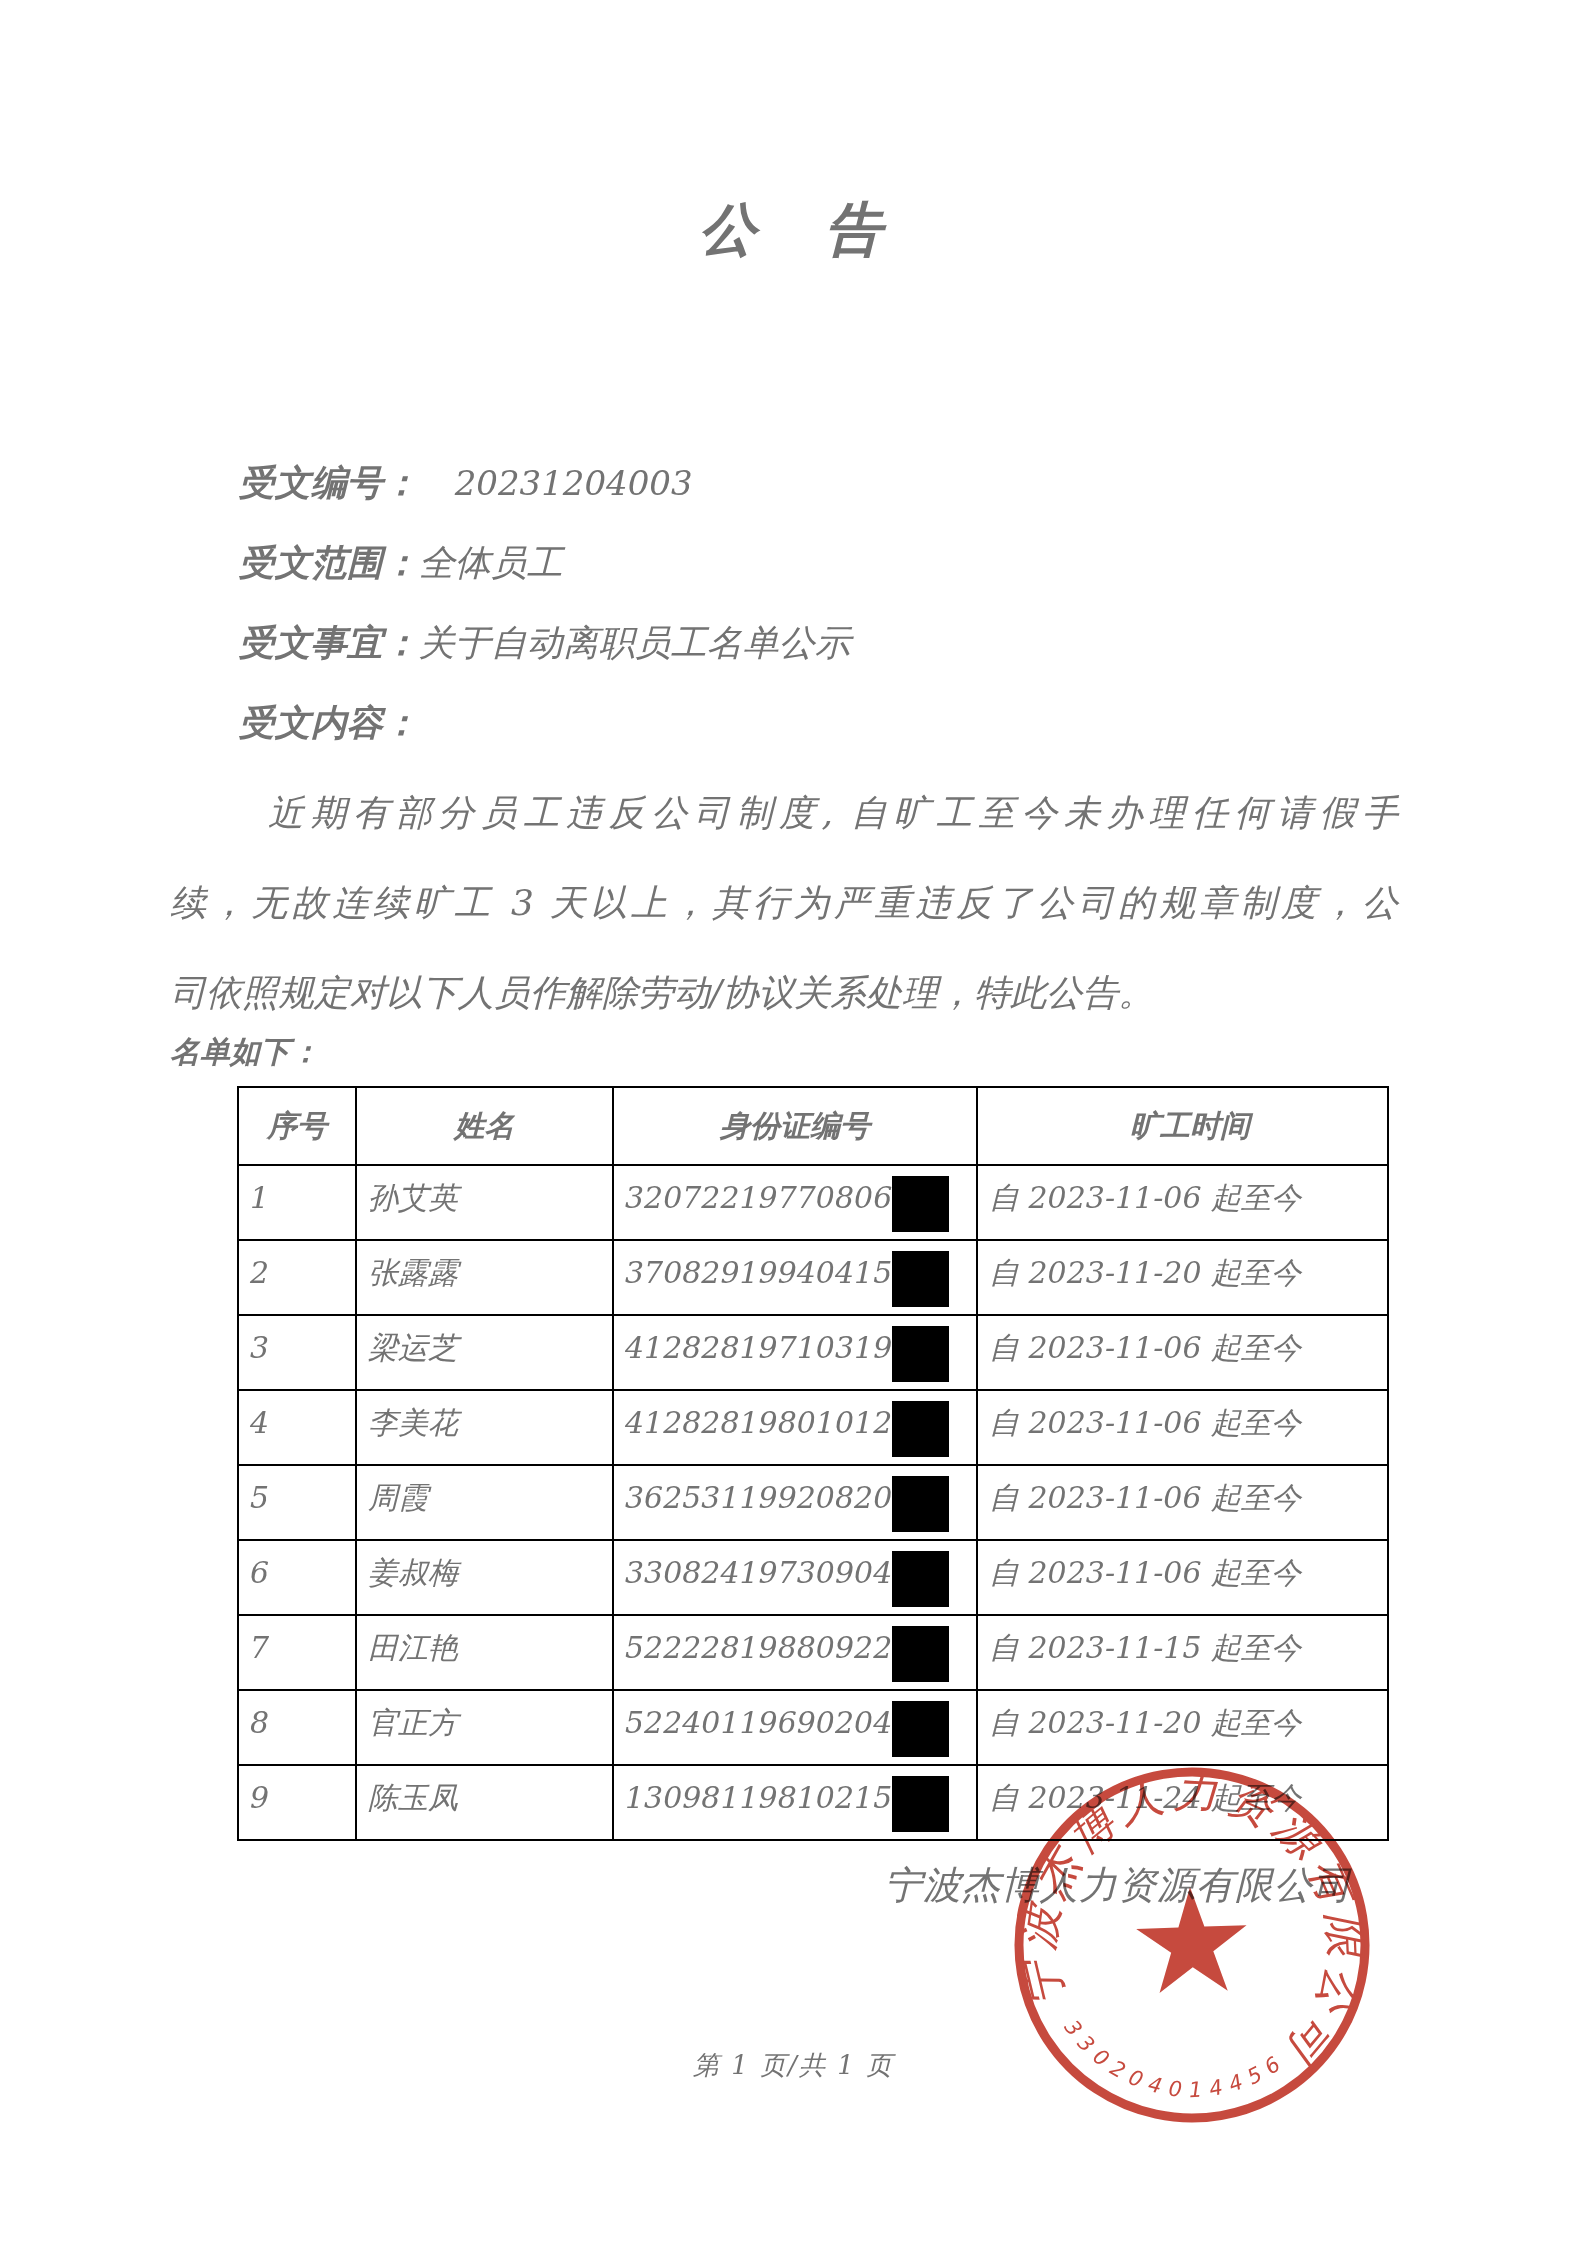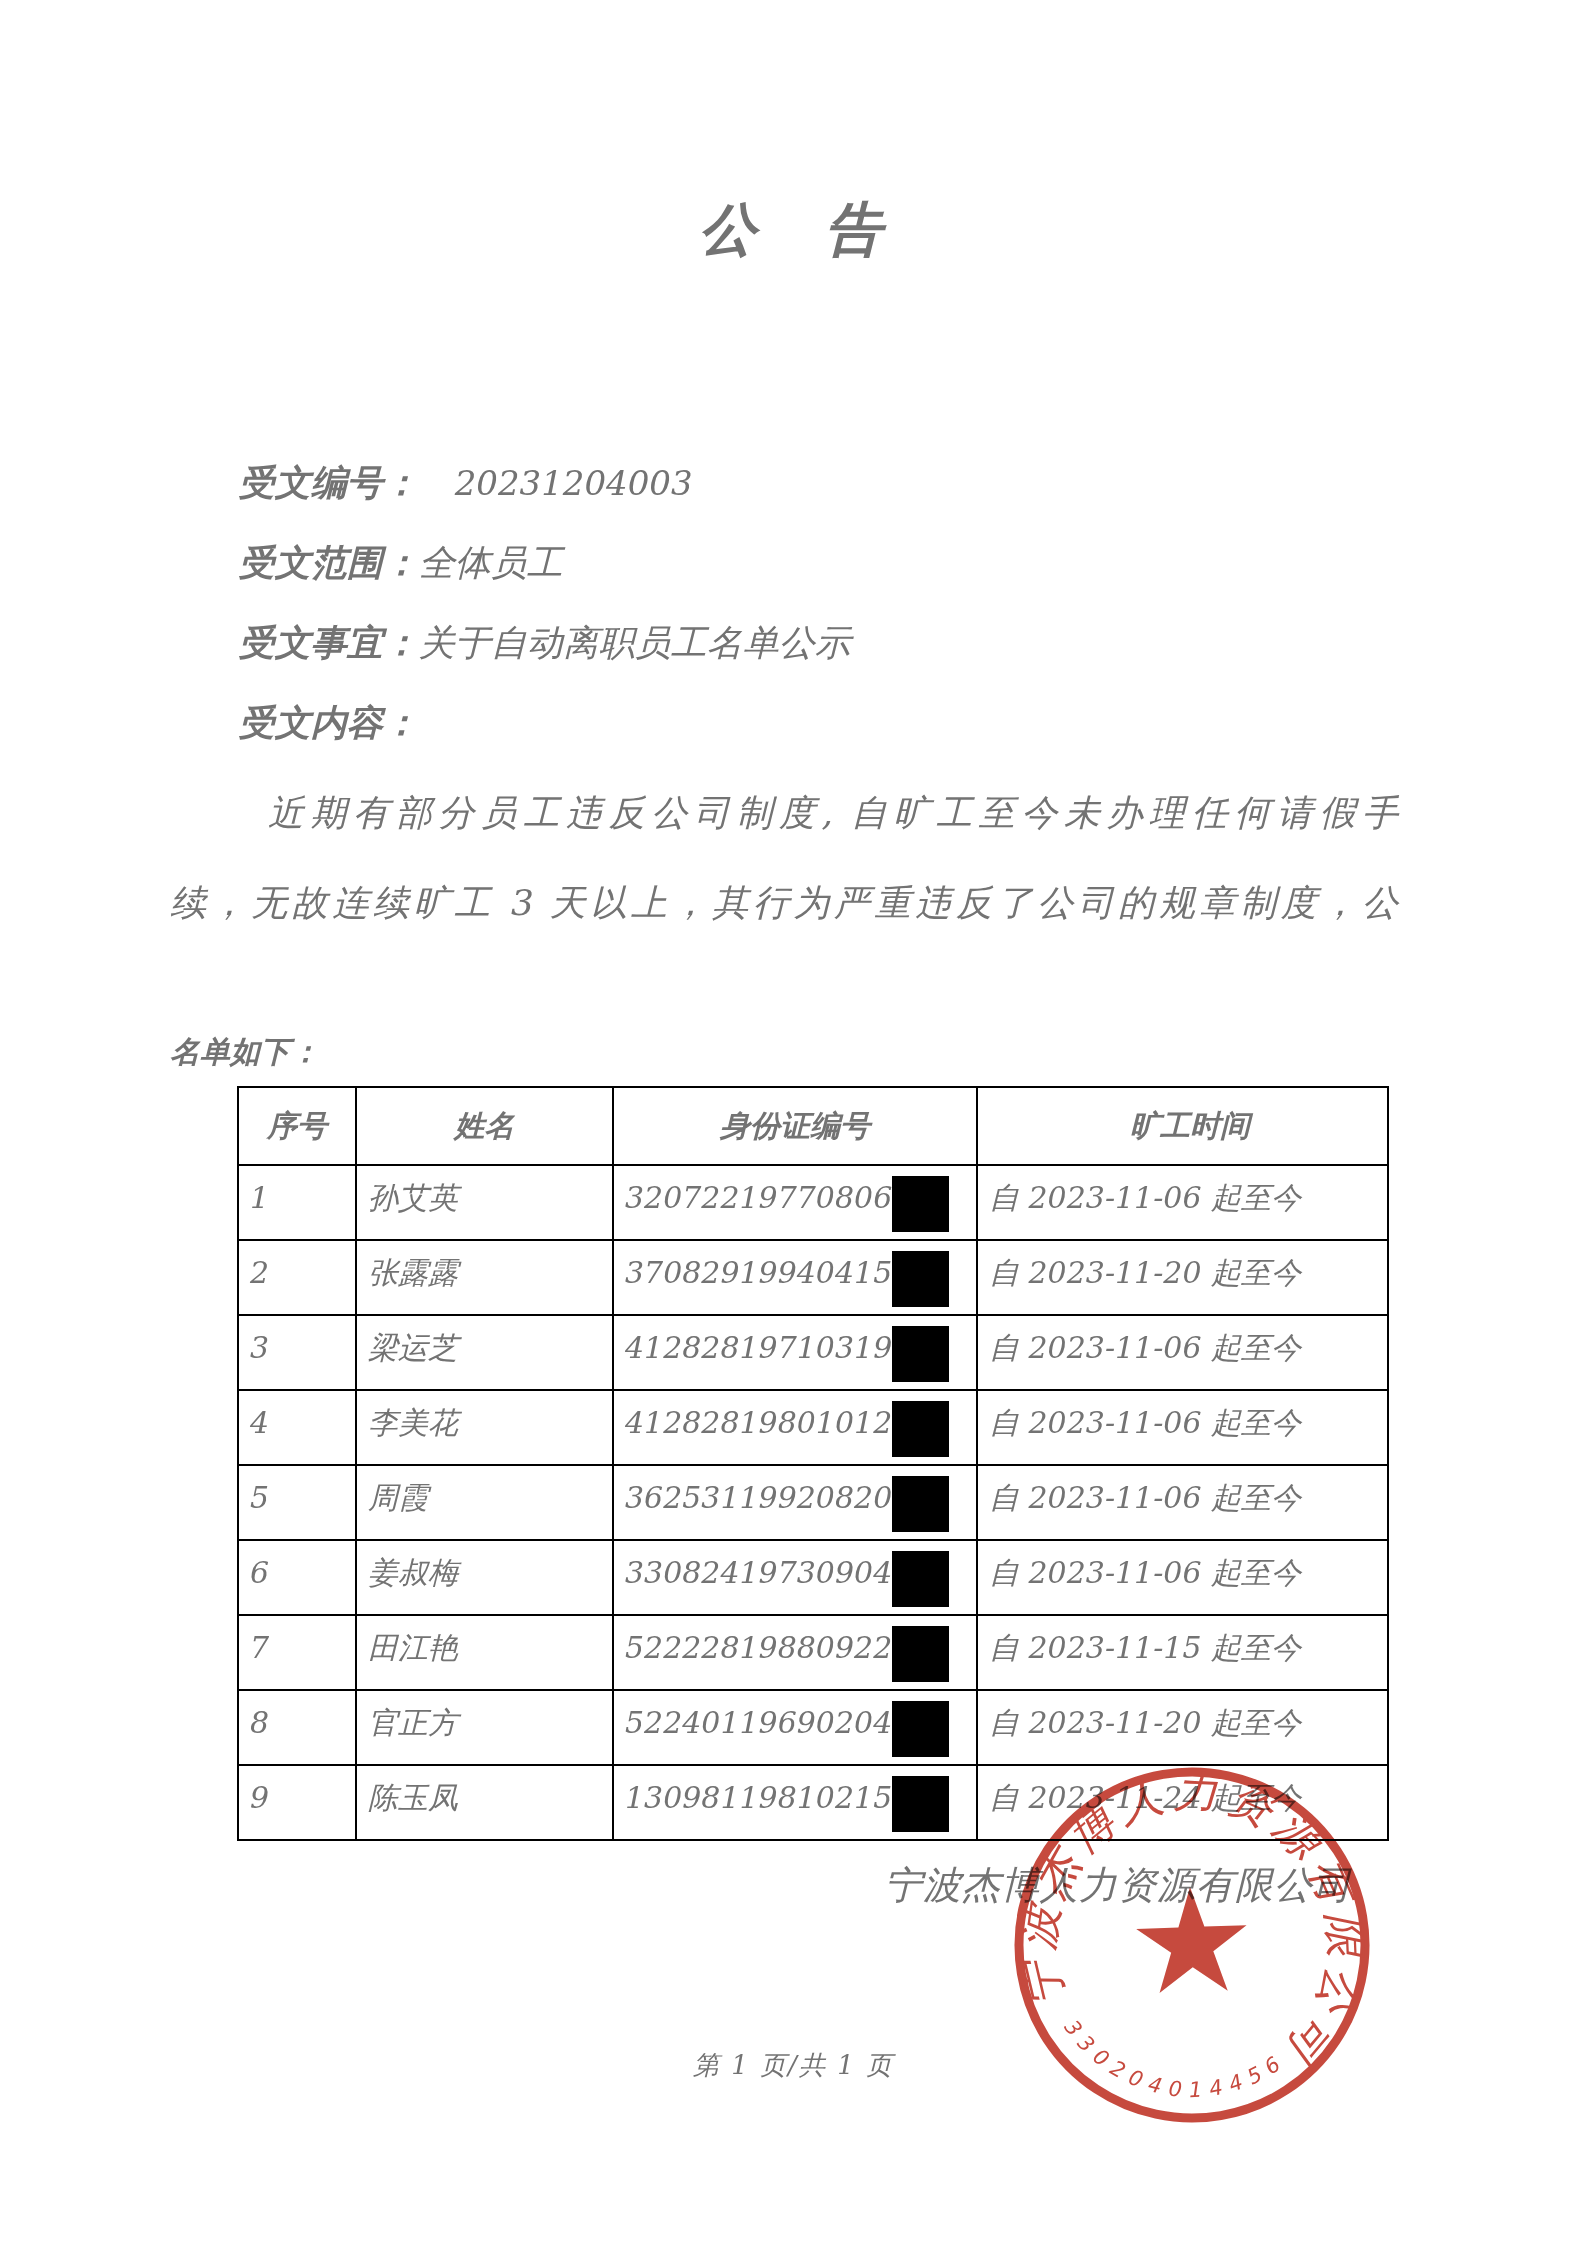--- a/index.html
+++ b/index.html
@@ -84,20 +84,21 @@
     </div>
     <div class="field-line">
       <span class="flabel">受文内容：</span><span class="fvalue"></span>
     </div>
   </div>
 
 
   <div class="body-text">
     <div class="body-line indent justified">近期有部分员工违反公司制度, 自旷工至今未办理任何请假手</div>
     <div class="body-line justified">续，无故连续旷工 3 天以上，其行为严重违反了公司的规章制度，公</div>
+    <div class="body-line">司依照规定对以下人员作解除劳动/协议关系处理，特此公告。</div>
   </div>
 
   <div class="list-intro">名单如下：</div>
 
   <table class="roster">
     <thead>
       <tr>
         <th class="col-no">序号</th>
         <th class="col-name">姓名</th>
         <th class="col-id">身份证编号</th>

